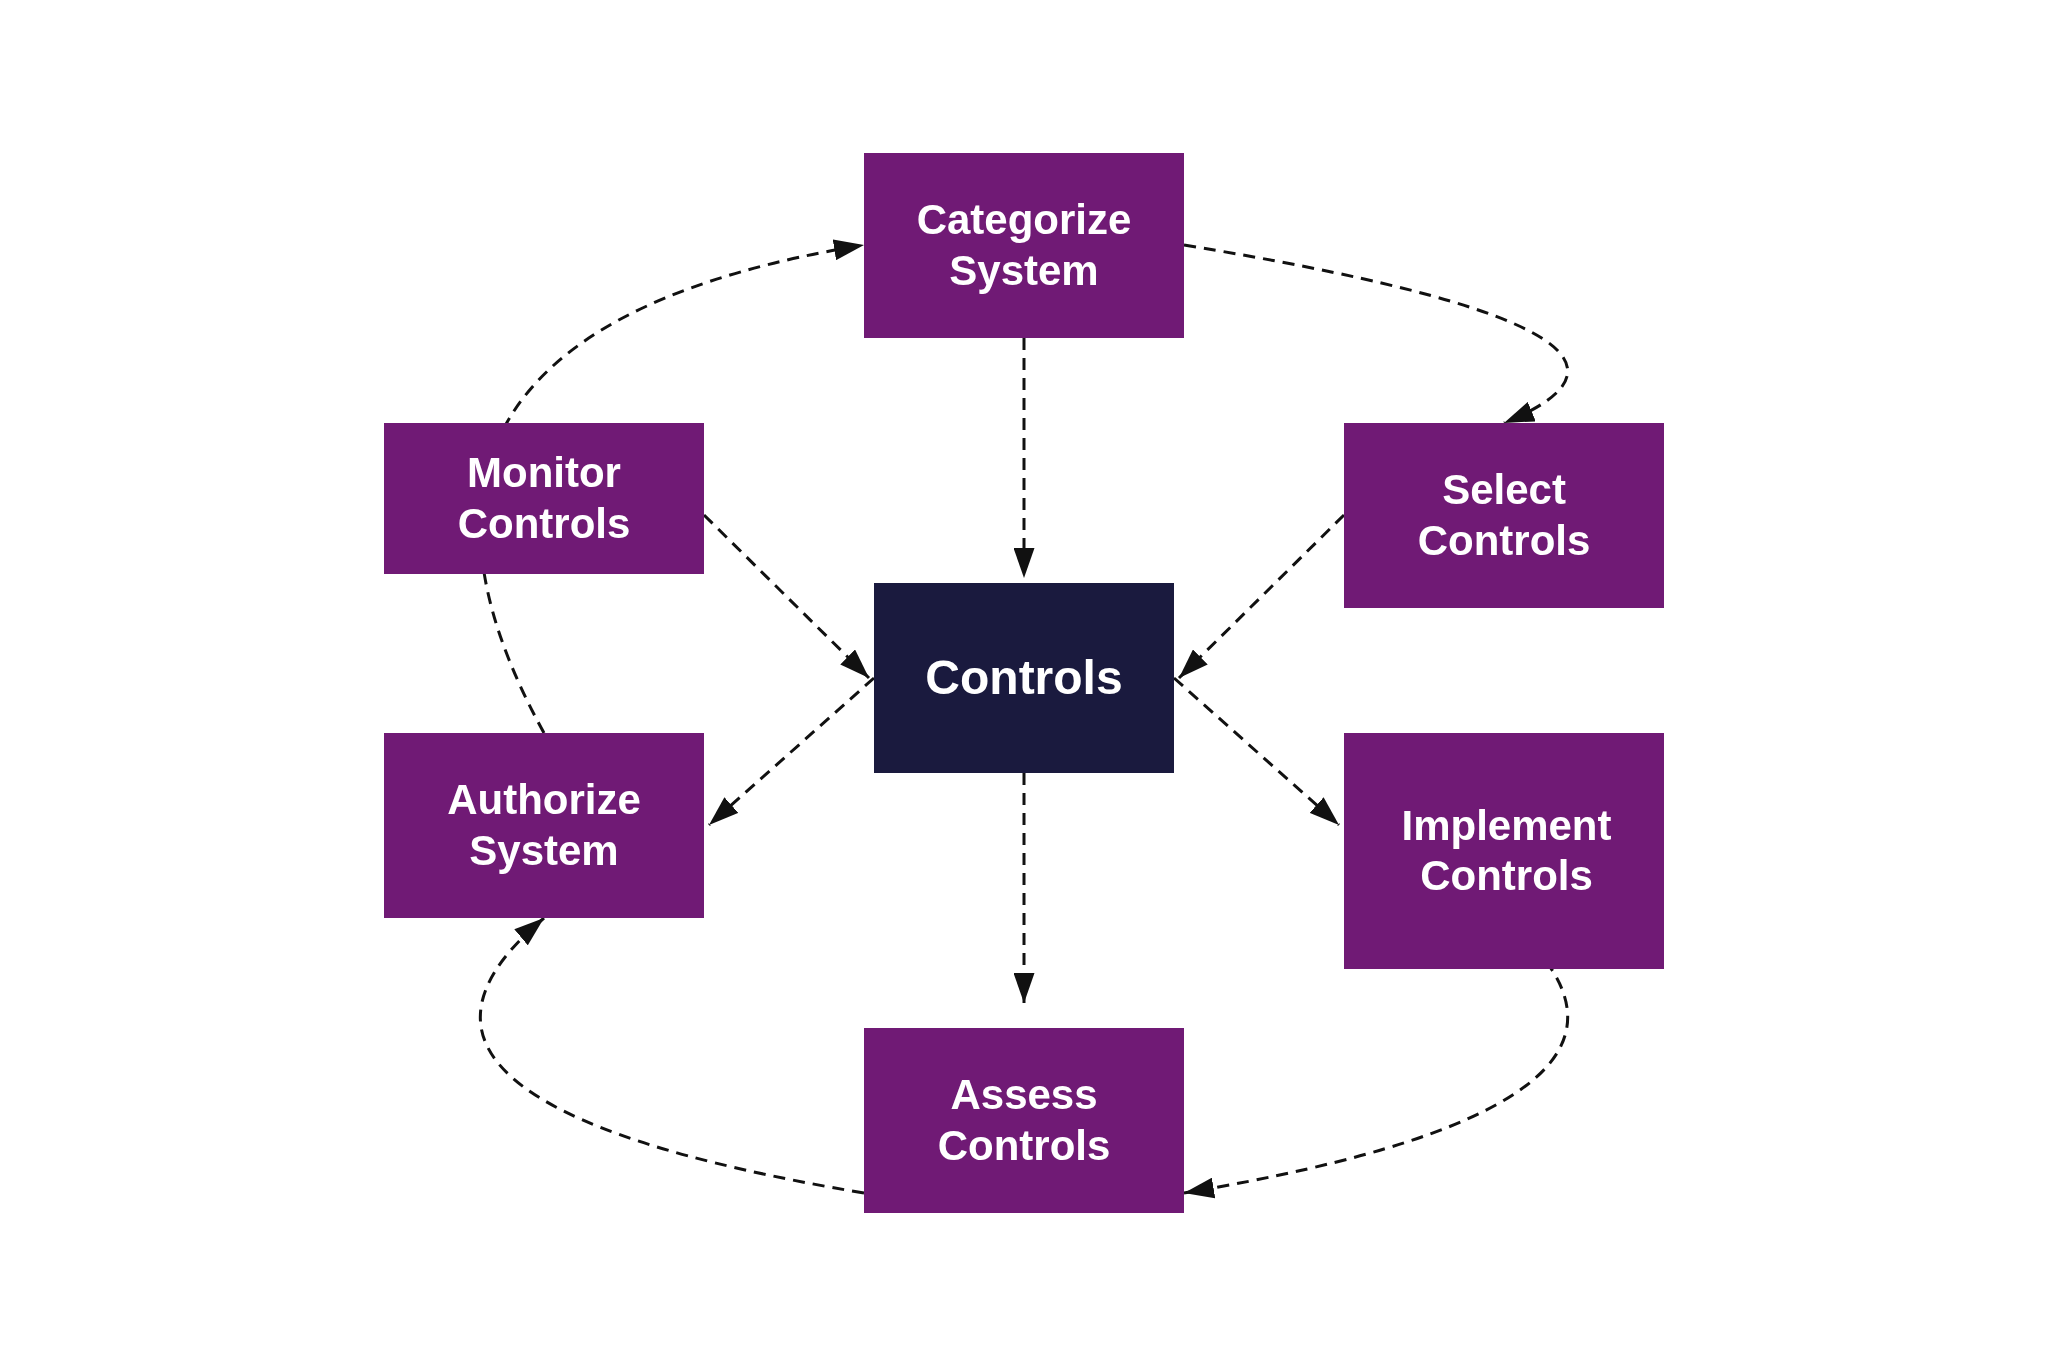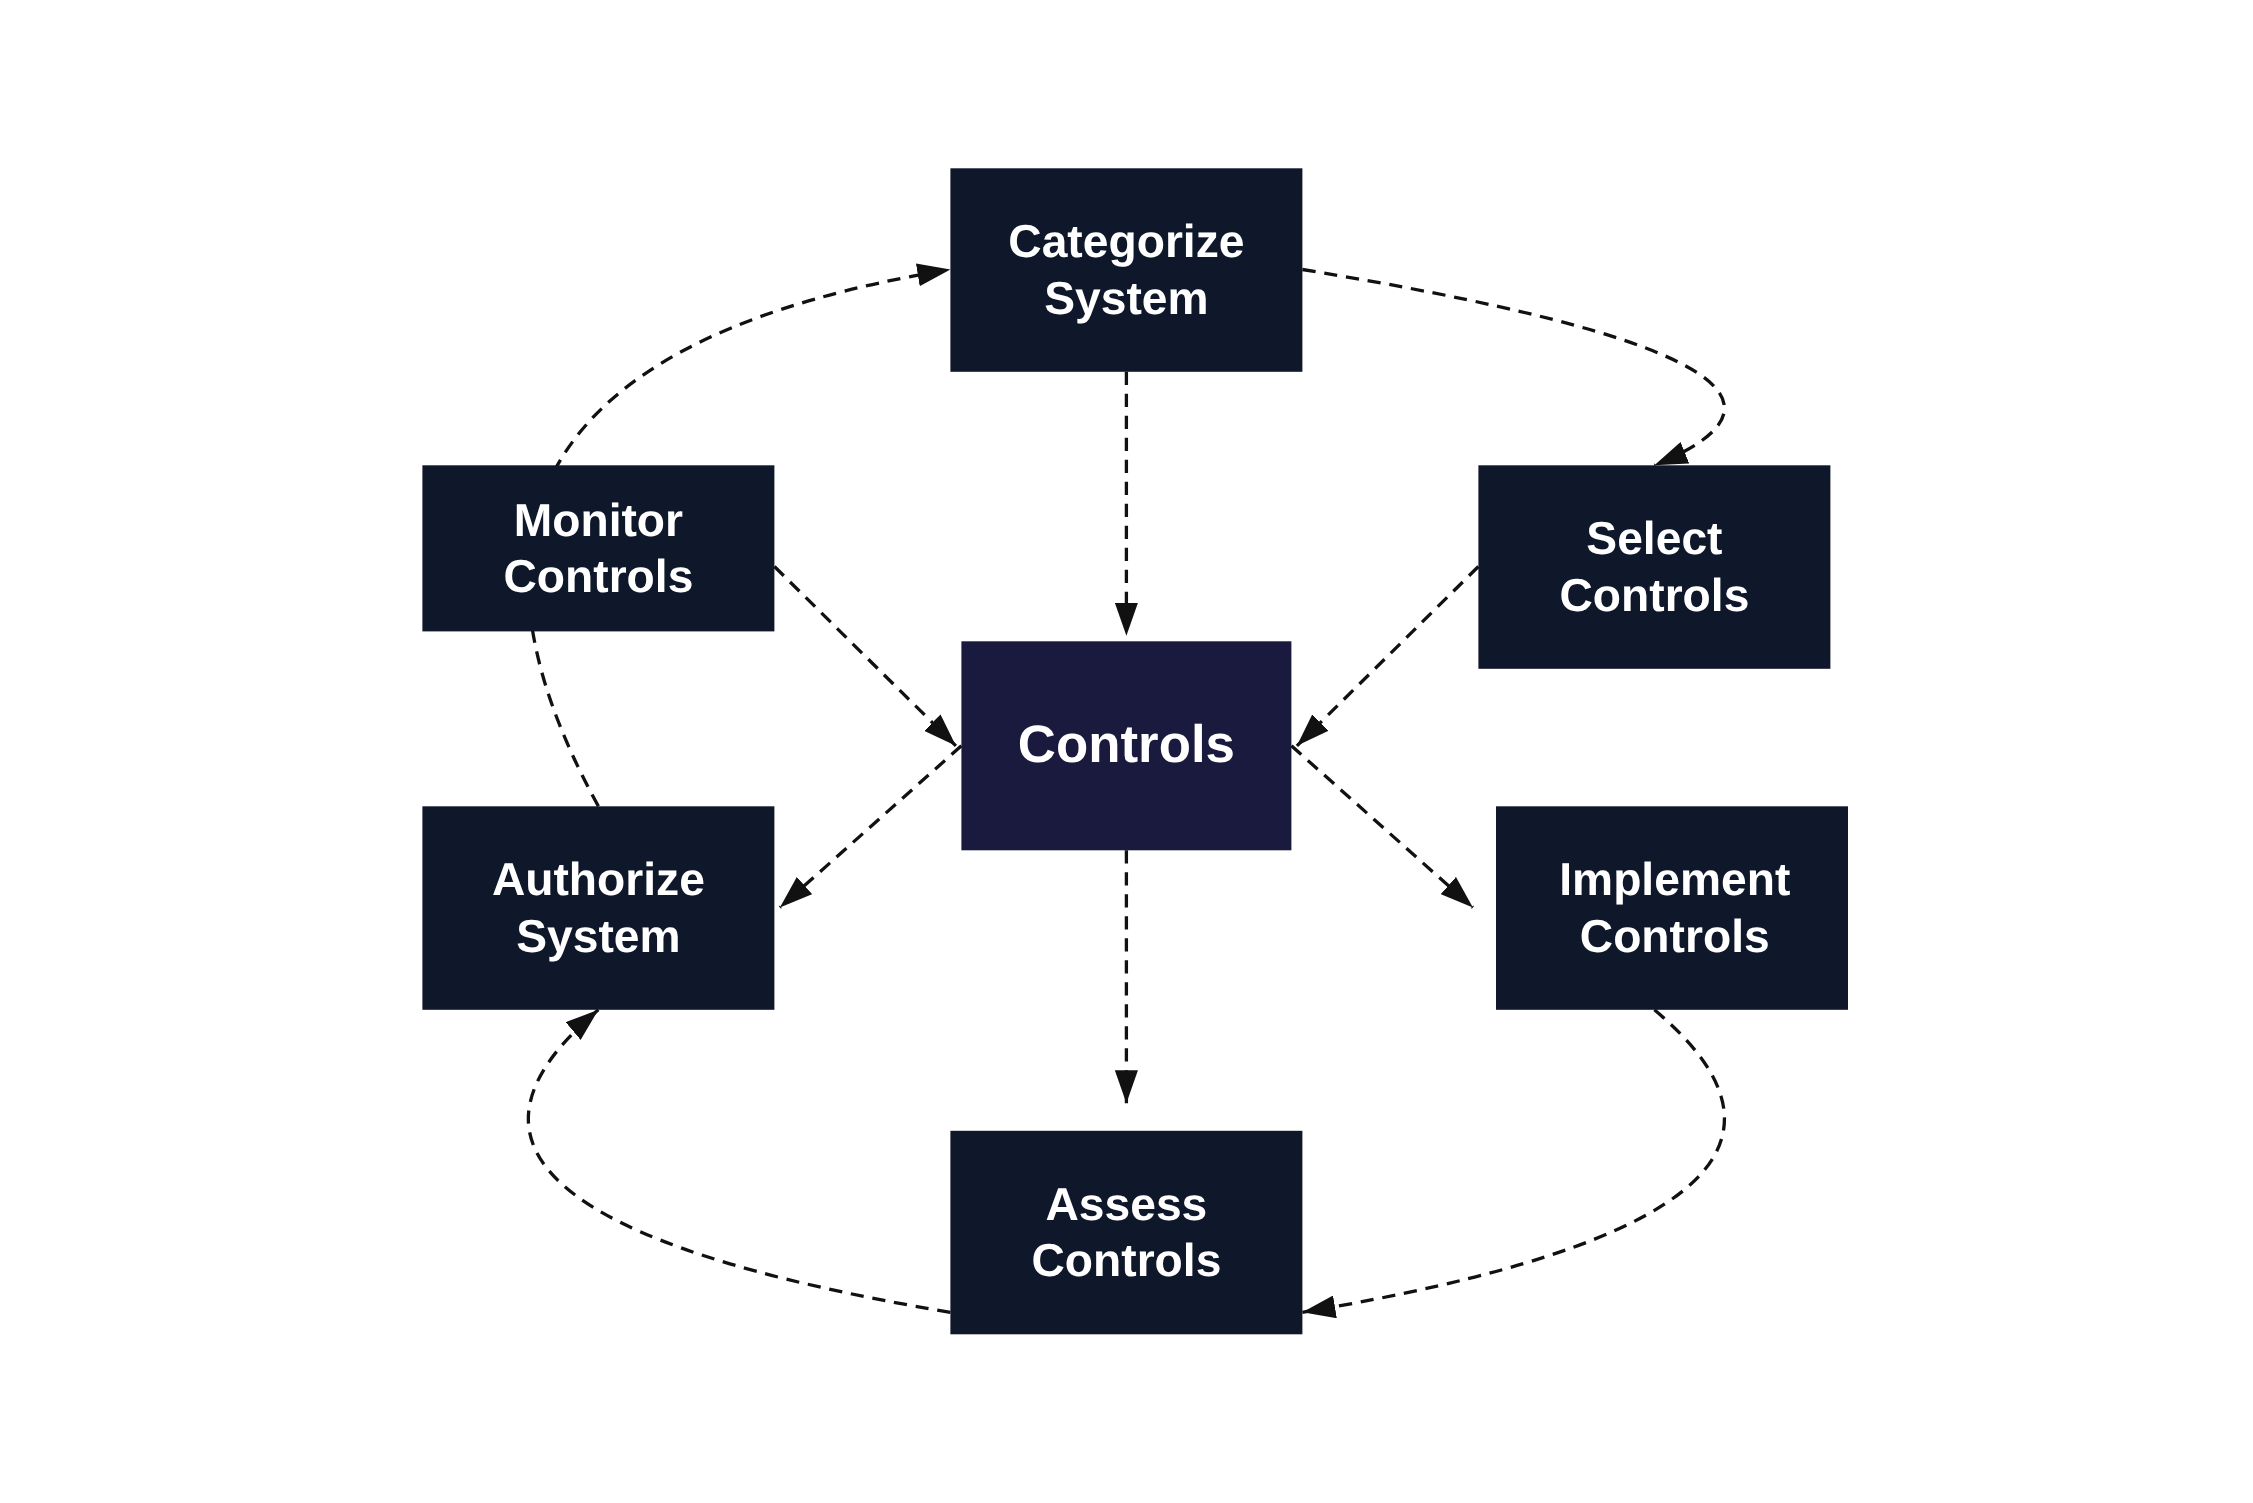--- a/index.html
+++ b/index.html
@@ -16,21 +16,21 @@
     }
 
     .diagram-container {
       position: relative;
       width: 1400px;
       height: 1100px;
     }
 
     .box {
       position: absolute;
-      background: #0f172a;
+      background: #701a75;
       color: #ffffff;
       font-weight: 900;
       font-size: 42px;
       text-align: center;
       display: flex;
       align-items: center;
       justify-content: center;
       padding: 20px;
       line-height: 1.2;
     }
@@ -58,22 +58,22 @@
 
     .box-left-bottom {
       width: 320px;
       height: 185px;
       left: 60px;
       top: 600px;
     }
 
     .box-right-bottom {
       width: 320px;
-      height: 185px;
-      right: 44px;
+      height: 236px;
+      right: 60px;
       top: 600px;
       padding-left: 25px;
     }
 
     .box-bottom {
       width: 320px;
       height: 185px;
       left: 540px;
       bottom: 20px;
       align-items: center;

